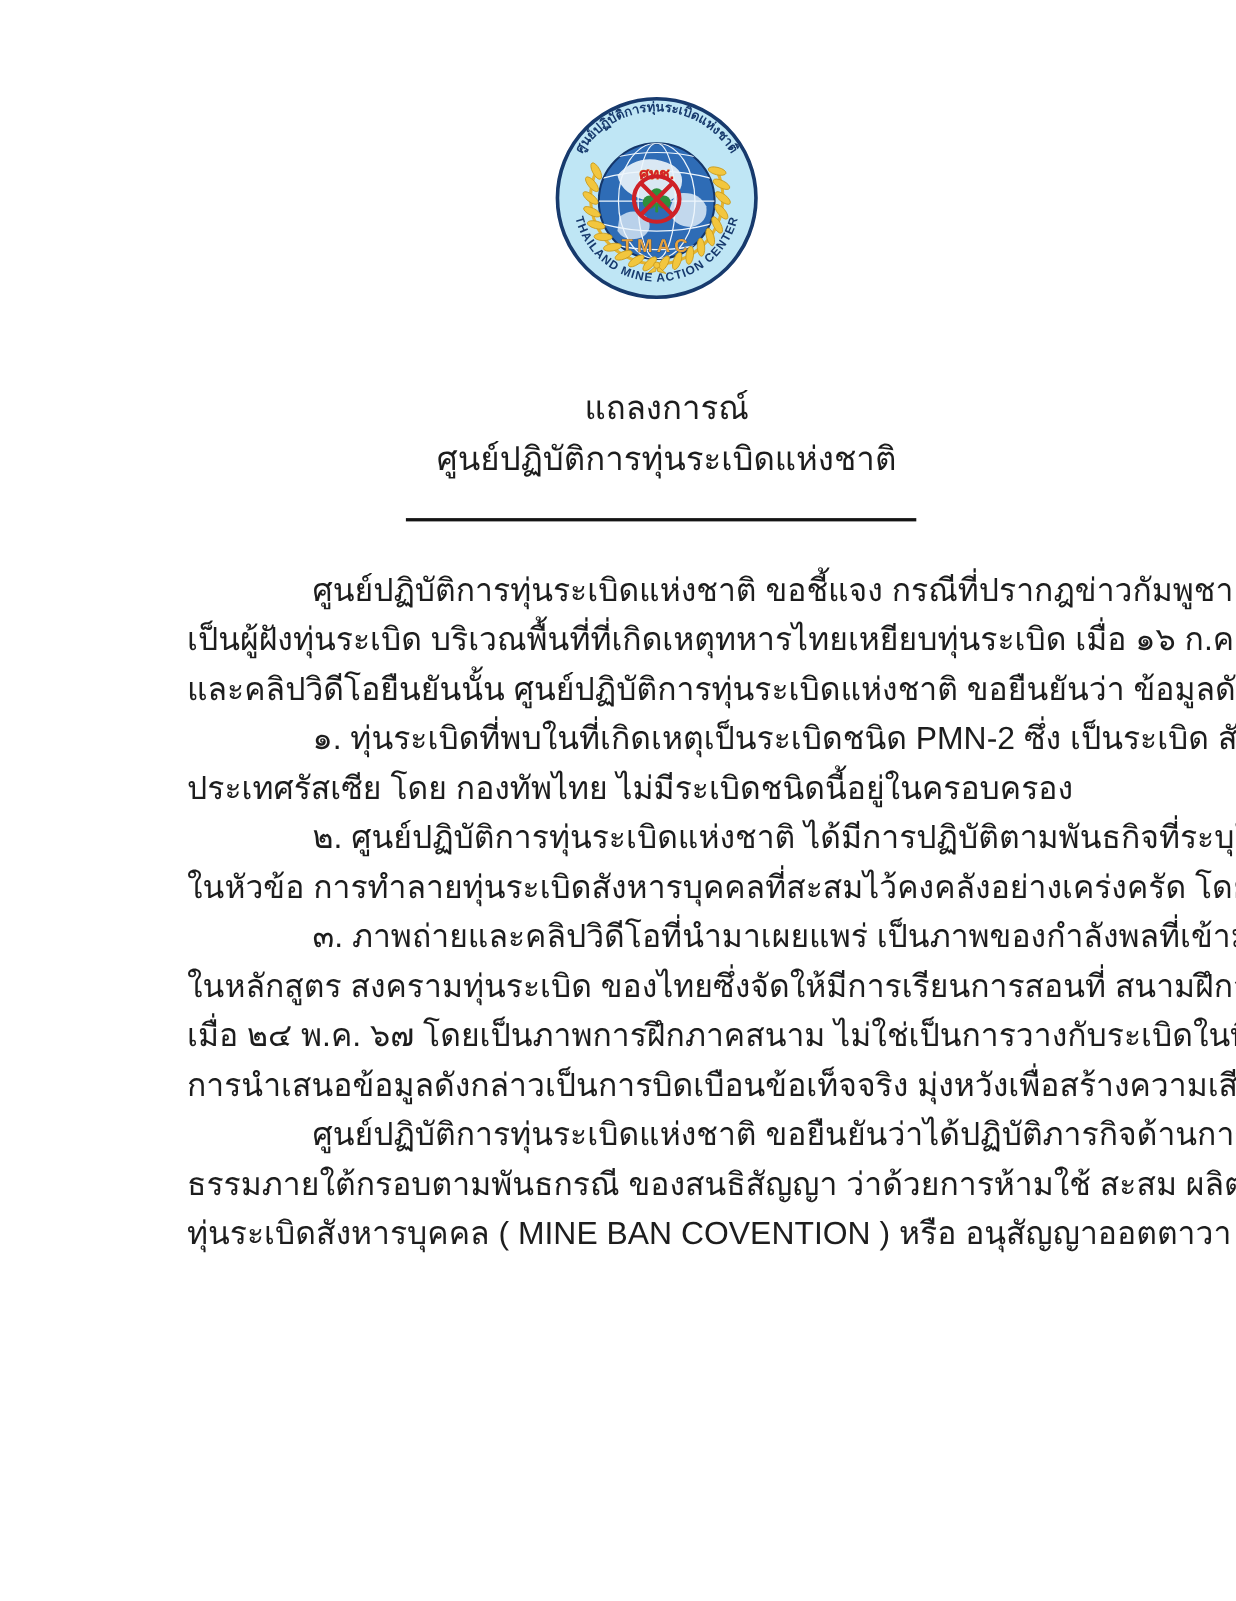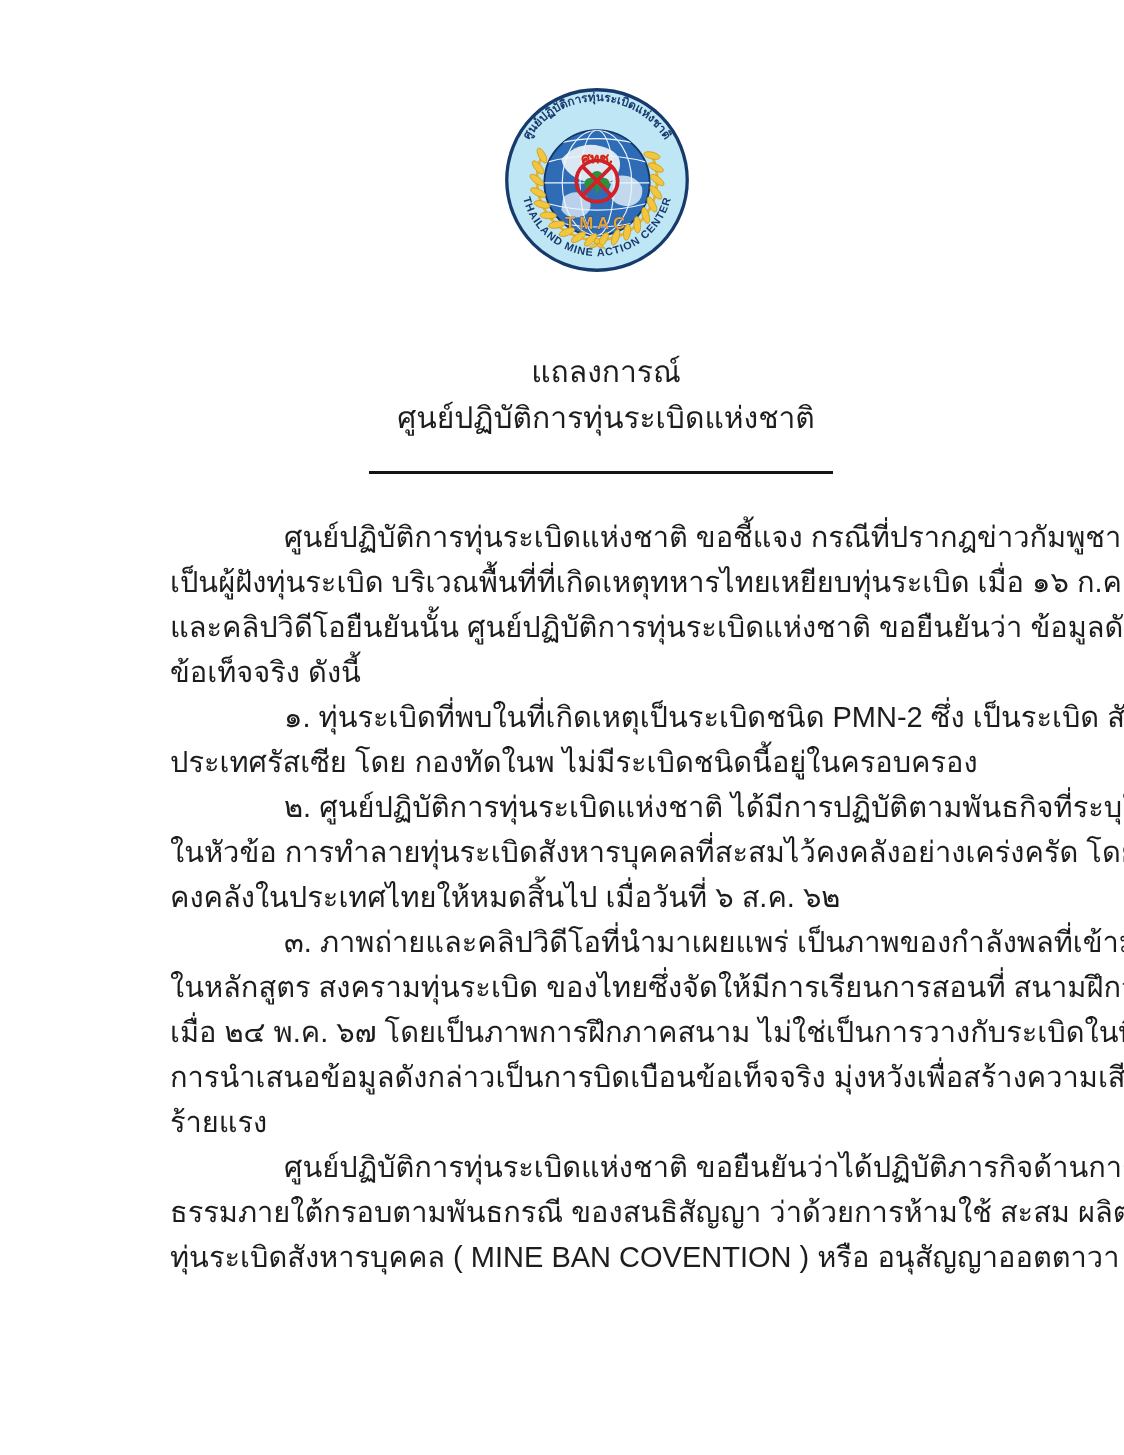--- a/index.html
+++ b/index.html
@@ -129,40 +129,37 @@
   </div>
 
   <div class="divider"></div>
 
   <div class="body-text">
 
     <div>
       <div class="bline ind">ศูนย์ปฏิบัติการทุ่นระเบิดแห่งชาติ ขอชี้แจง กรณีที่ปรากฎข่าวกัมพูชา กล่าวหาว่า ทหารไทย</div>
       <div class="bline">เป็นผู้ฝังทุ่นระเบิด บริเวณพื้นที่ที่เกิดเหตุทหารไทยเหยียบทุ่นระเบิด เมื่อ ๑๖ ก.ค.๖๘ โดยอ้างว่ามีภาพถ่าย</div>
       <div class="bline">และคลิปวิดีโอยืนยันนั้น ศูนย์ปฏิบัติการทุ่นระเบิดแห่งชาติ ขอยืนยันว่า ข้อมูลดังกล่าวเป็นข้อมูลเท็จ ซึ่งมี</div>
-      <div class="bline">ข้อเท็จจริง ดังนี้</div>
     </div>
 
     <div>
       <div class="bline ind">๑. ทุ่นระเบิดที่พบในที่เกิดเหตุเป็นระเบิดชนิด PMN-2 ซึ่ง เป็นระเบิด สังหารบุคคล ผลิตจาก</div>
-      <div class="bline">ประเทศรัสเซีย โดย กองทัดในพ ไม่มีระเบิดชนิดนี้อยู่ในครอบครอง</div>
+      <div class="bline">ประเทศรัสเซีย โดย กองทัพไทย ไม่มีระเบิดชนิดนี้อยู่ในครอบครอง</div>
     </div>
 
     <div>
       <div class="bline ind">๒. ศูนย์ปฏิบัติการทุ่นระเบิดแห่งชาติ ได้มีการปฏิบัติตามพันธกิจที่ระบุในอนุสัญญาออตตาวา</div>
       <div class="bline">ในหัวข้อ การทำลายทุ่นระเบิดสังหารบุคคลที่สะสมไว้คงคลังอย่างเคร่งครัด โดยได้มีการทำลายทุ่นระเบิด</div>
-      <div class="bline">คงคลังในประเทศไทยให้หมดสิ้นไป เมื่อวันที่  ๖ ส.ค. ๖๒</div>
     </div>
 
     <div>
       <div class="bline ind">๓. ภาพถ่ายและคลิปวิดีโอที่นำมาเผยแพร่ เป็นภาพของกำลังพลที่เข้ามารับการศึกษา</div>
       <div class="bline">ในหลักสูตร สงครามทุ่นระเบิด ของไทยซึ่งจัดให้มีการเรียนการสอนที่ สนามฝึกจารุมณี อ.เมือง จ.ราชบุรี</div>
       <div class="bline">เมื่อ ๒๔ พ.ค. ๖๗ โดยเป็นภาพการฝึกภาคสนาม ไม่ใช่เป็นการวางกับระเบิดในพื้นที่แนวชายแดนแต่อย่างใด</div>
       <div class="bline">การนำเสนอข้อมูลดังกล่าวเป็นการบิดเบือนข้อเท็จจริง มุ่งหวังเพื่อสร้างความเสียหายต่อประเทศไทยอย่าง</div>
-      <div class="bline">ร้ายแรง</div>
     </div>
 
     <div>
       <div class="bline ind">ศูนย์ปฏิบัติการทุ่นระเบิดแห่งชาติ ขอยืนยันว่าได้ปฏิบัติภารกิจด้านการเก็บกู้ทุ่นระเบิดเพื่อมนุษย์</div>
       <div class="bline">ธรรมภายใต้กรอบตามพันธกรณี ของสนธิสัญญา ว่าด้วยการห้ามใช้ สะสม ผลิต โอน และการทำลาย</div>
       <div class="bline">ทุ่นระเบิดสังหารบุคคล ( MINE BAN COVENTION )  หรือ อนุสัญญาออตตาวา อย่างเคร่งครัด และยึดมั่นใน</div>
     </div>
 
   </div>
 </div>

